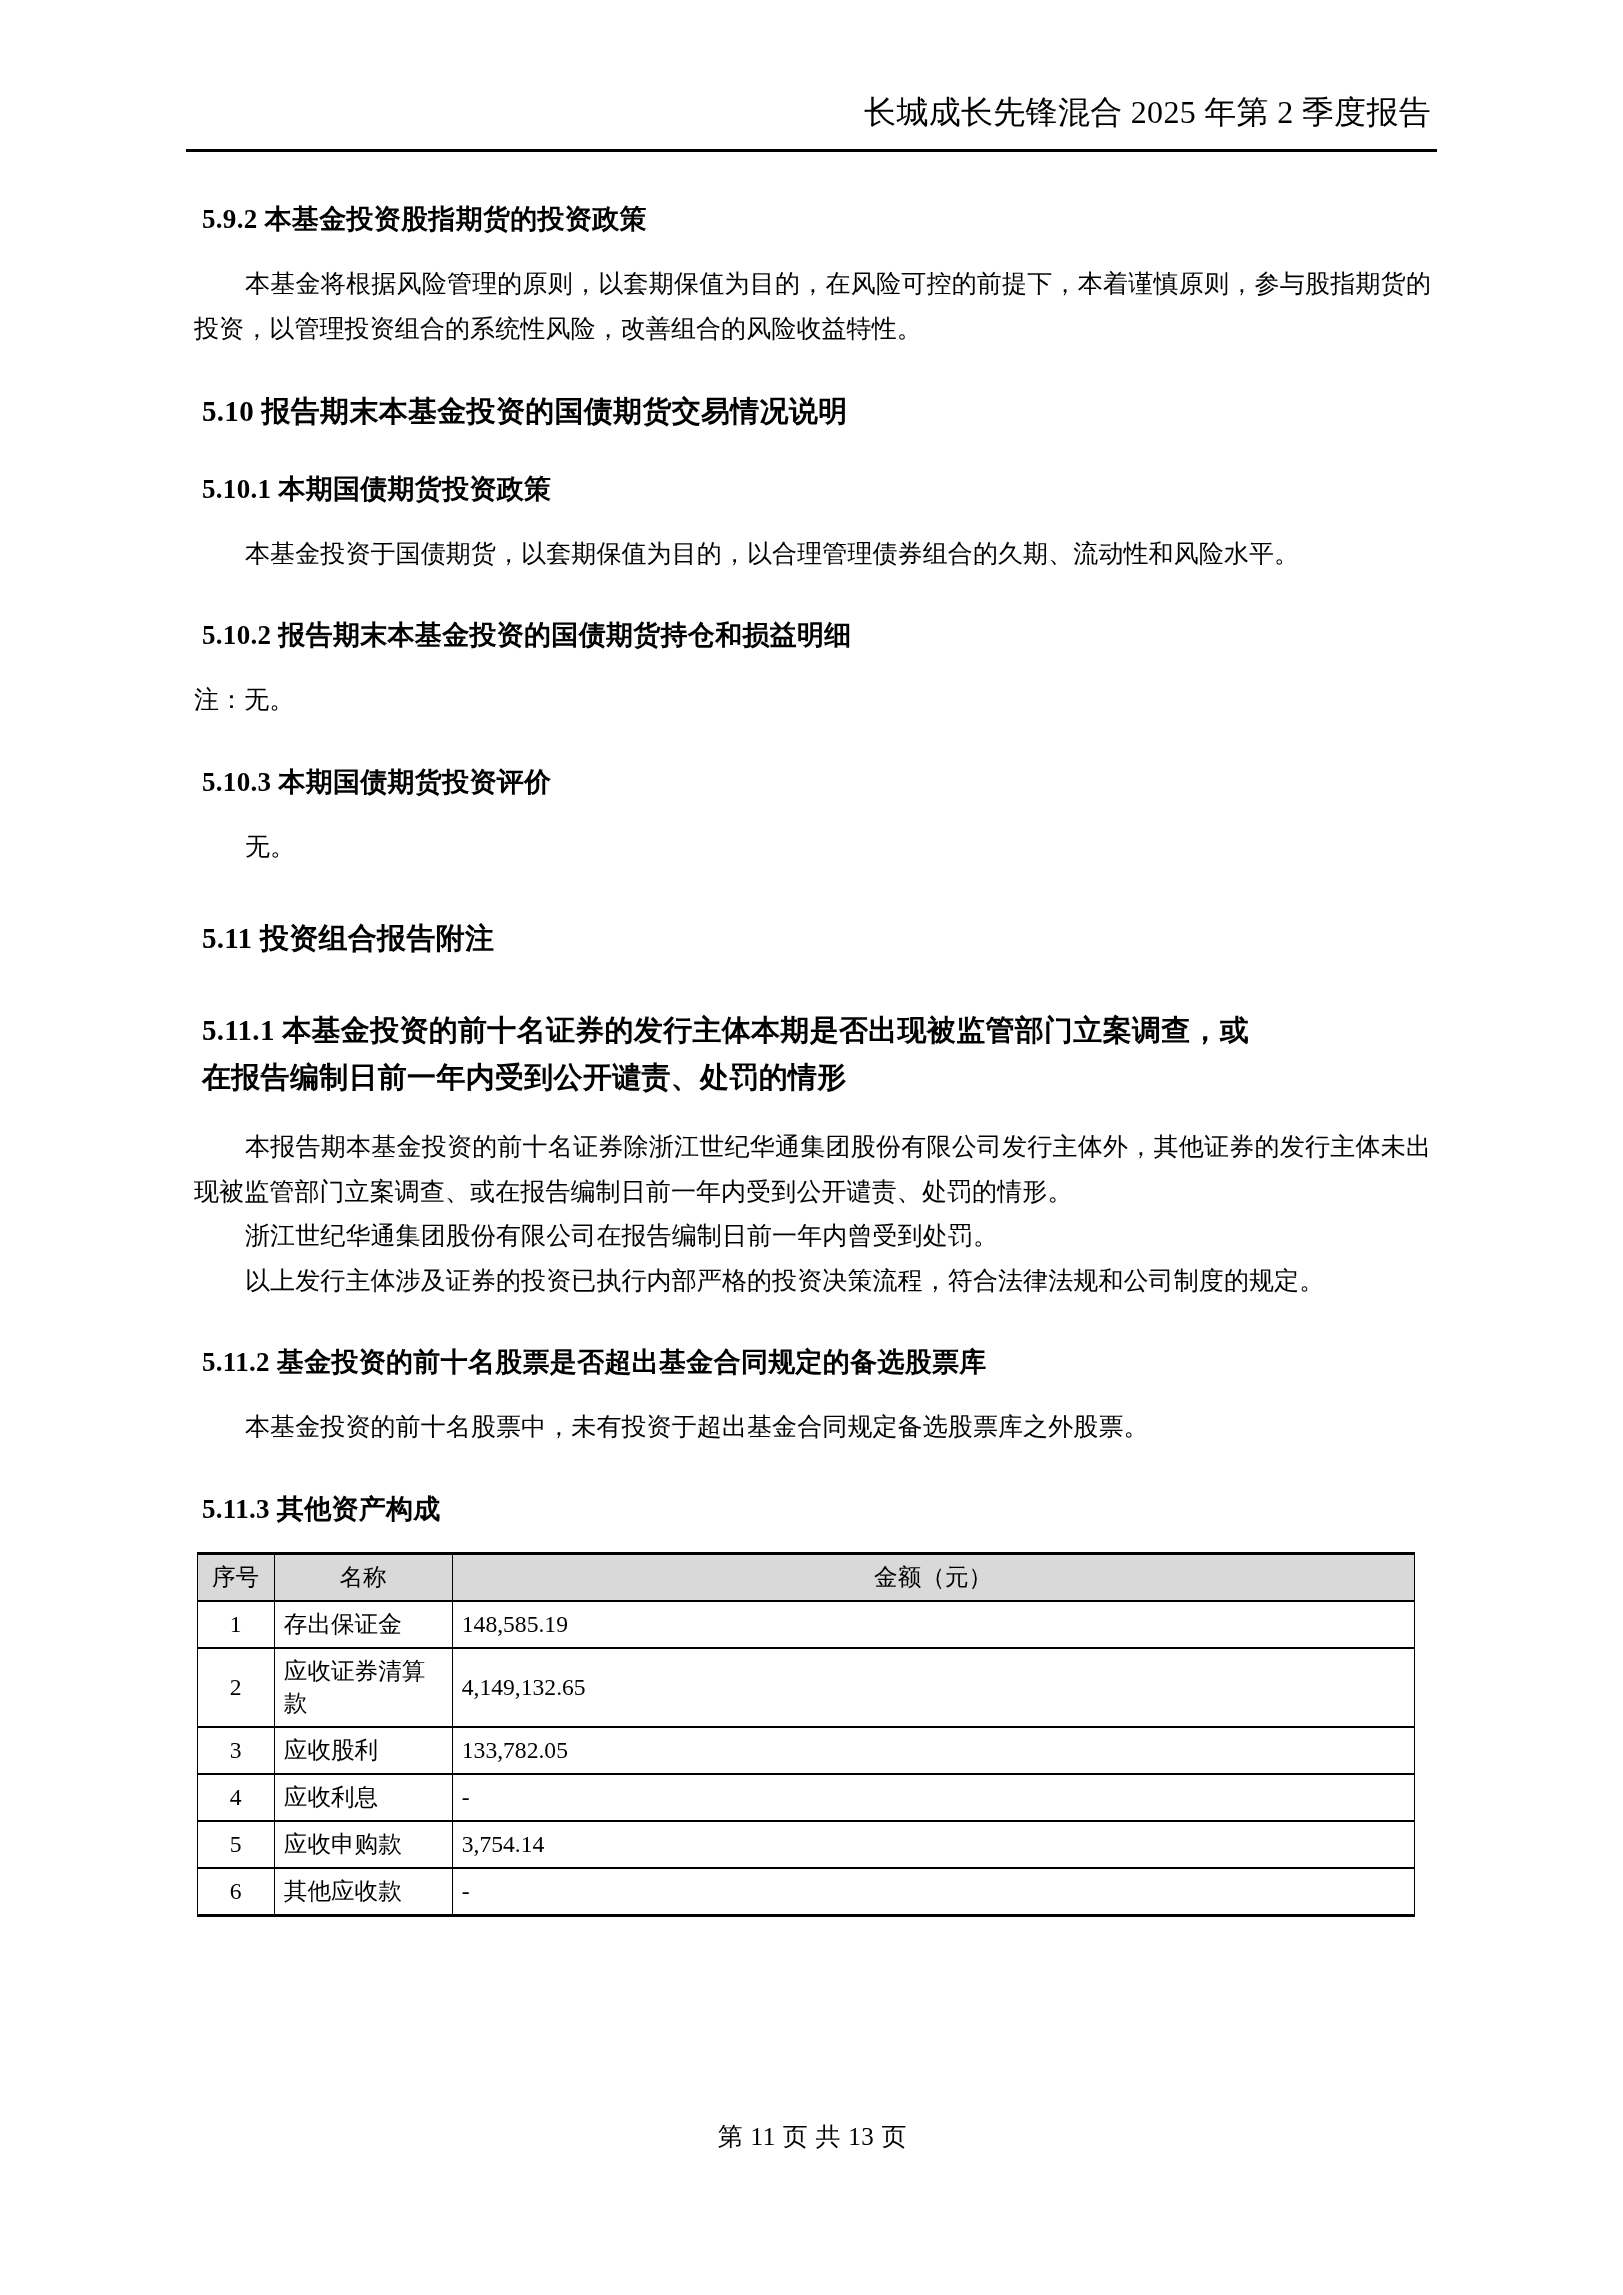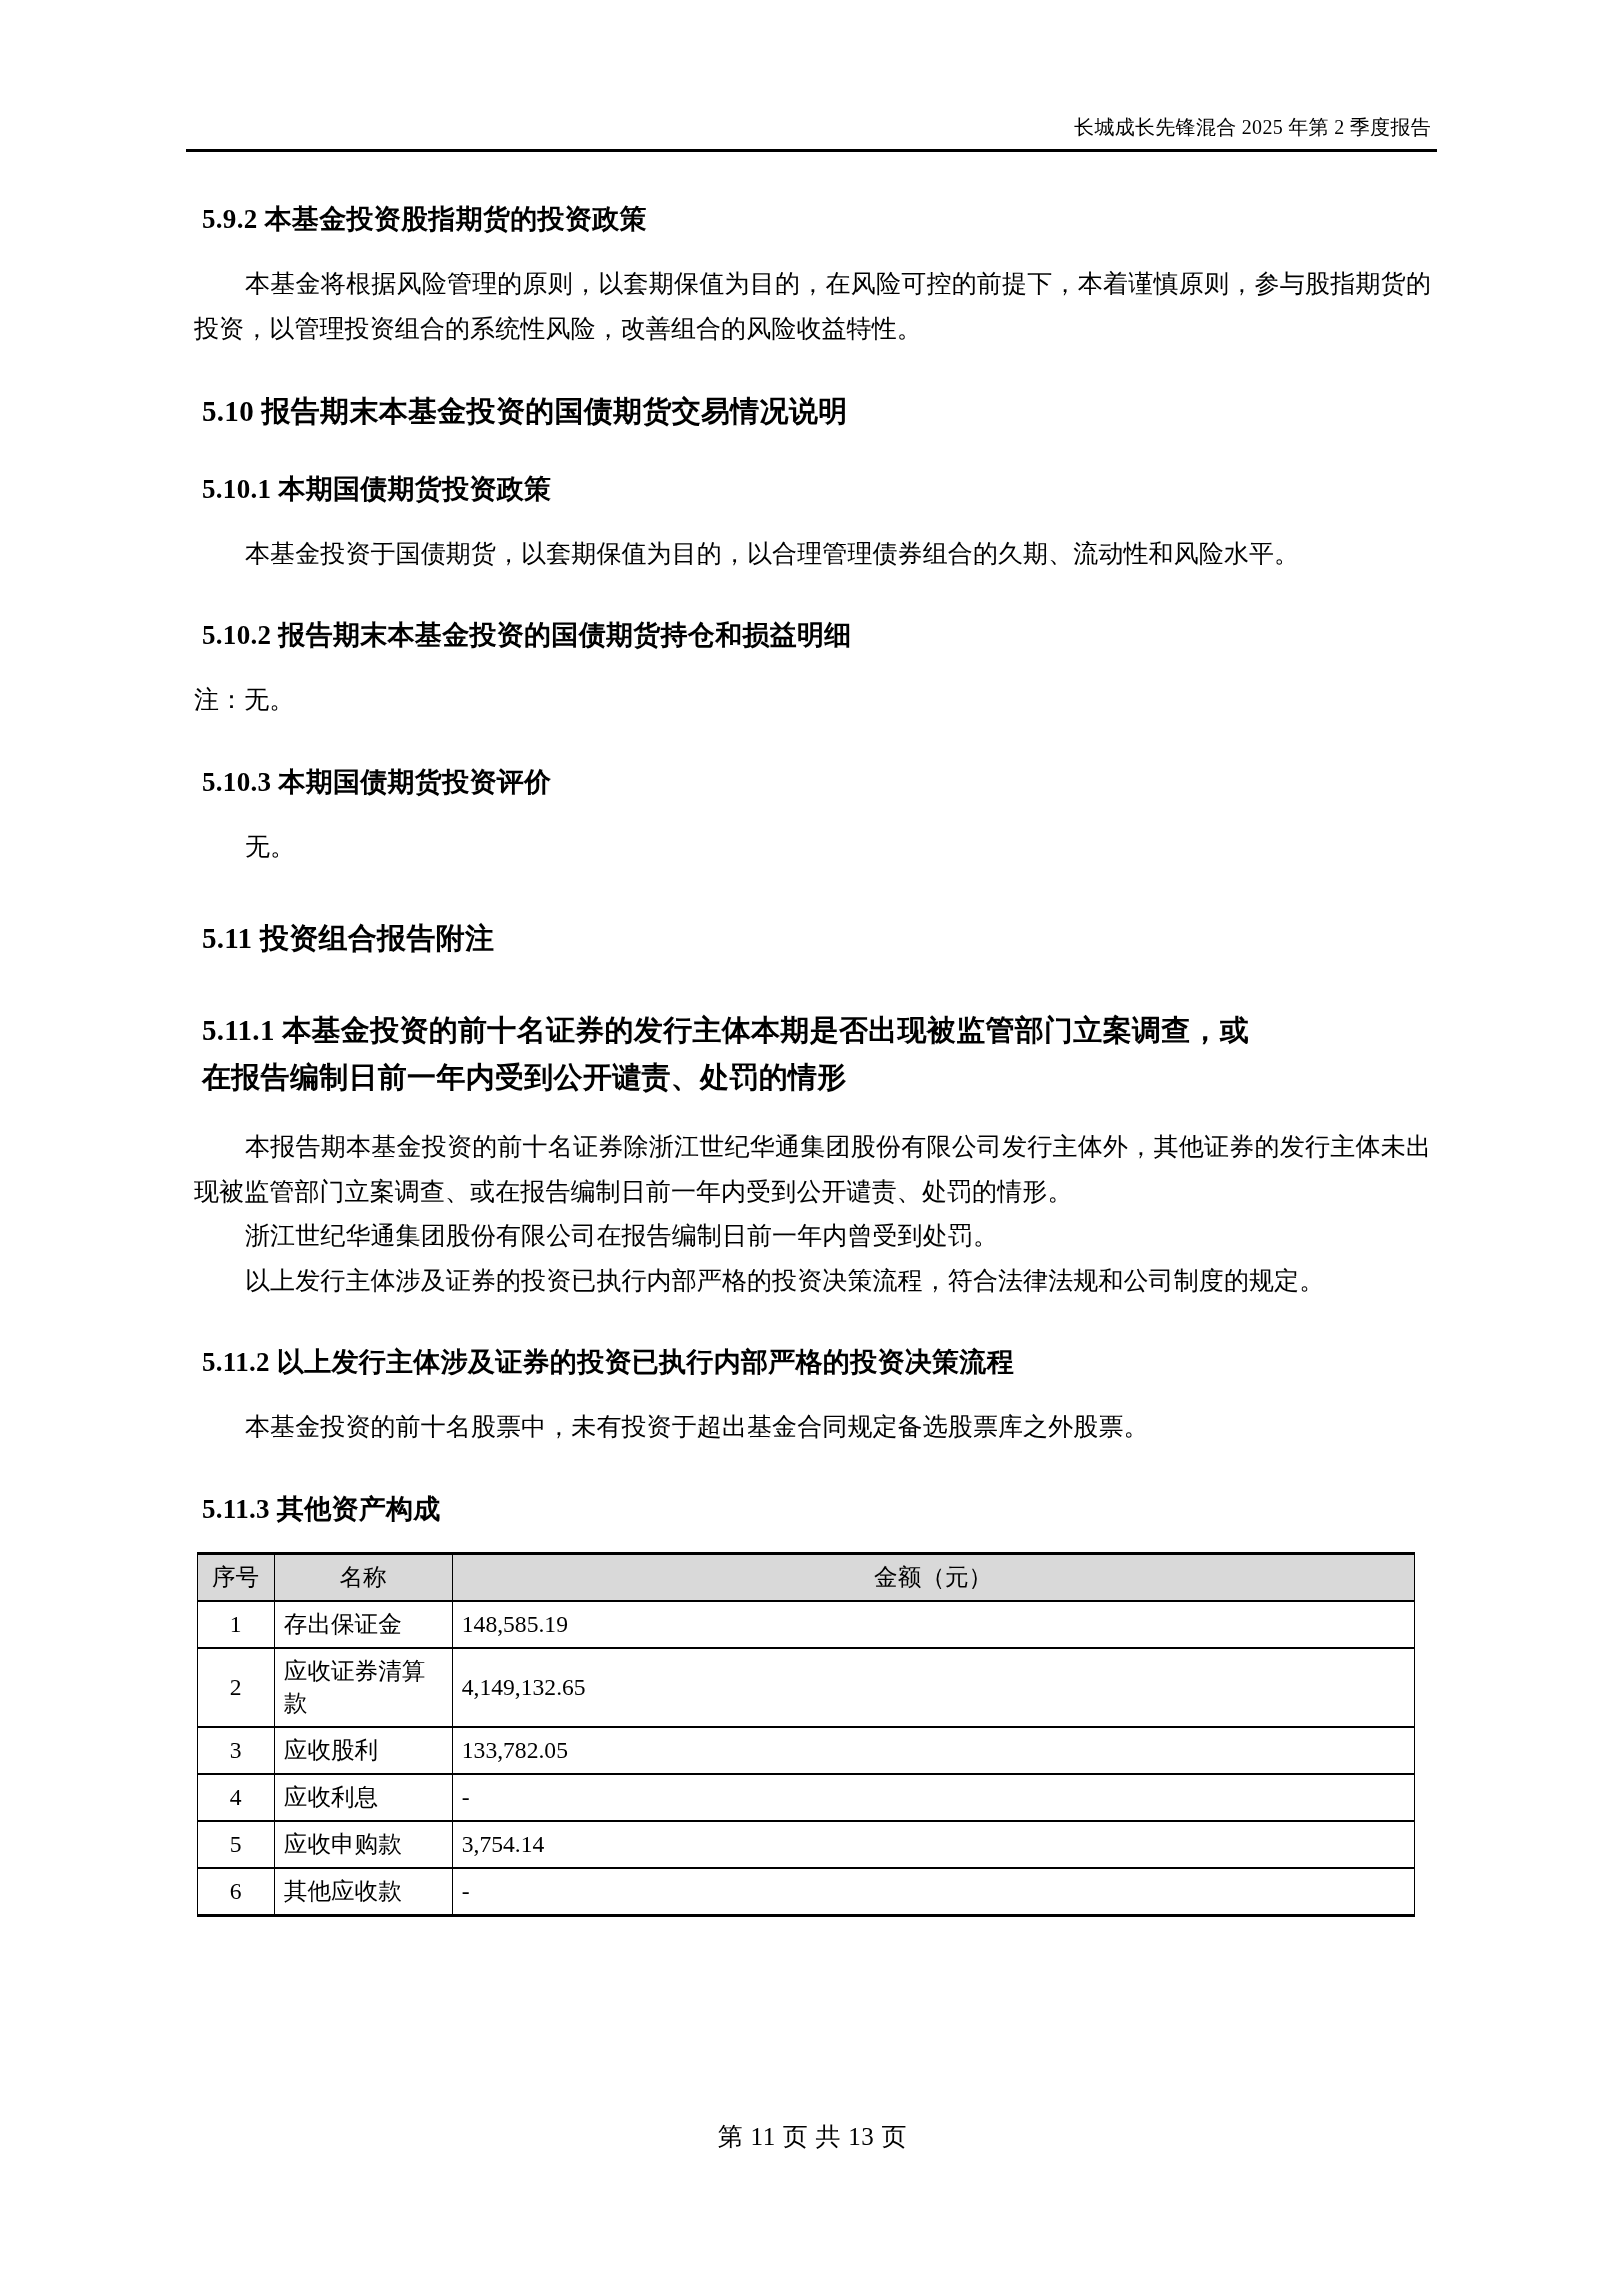--- a/index.html
+++ b/index.html
@@ -24,24 +24,24 @@
     position: absolute;
     left: 194px;
     top: 0;
     width: 1237px;
   }
 
   
   .running-header {
     position: absolute;
     left: 194px;
-    top: 115px;
+    top: 92px;
     width: 1237px;
     text-align: right;
-    font-size: 20px;
+    font-size: 32px;
     line-height: 1.25;
     letter-spacing: 0.3px;
     white-space: nowrap;
   }
   .header-rule {
     position: absolute;
     left: 186px;
     top: 149px;
     width: 1251px;
     height: 0;
@@ -177,21 +177,21 @@
       <span>5.11.1 本基金投资的前十名证券的发行主体本期是否出现被监管部门立案调查，或</span><br>
       <span>在报告编制日前一年内受到公开谴责、处罚的情形</span>
     </h3>
     <div class="gap-s"></div>
     <p class="indent">本报告期本基金投资的前十名证券除浙江世纪华通集团股份有限公司发行主体外，其他证券的发行主体未出现被监管部门立案调查、或在报告编制日前一年内受到公开谴责、处罚的情形。</p>
     <p class="indent">浙江世纪华通集团股份有限公司在报告编制日前一年内曾受到处罚。</p>
     <p class="indent">以上发行主体涉及证券的投资已执行内部严格的投资决策流程，符合法律法规和公司制度的规定。</p>
 
     <div class="gap-l"></div>
 
-    <h3 class="h-l2">5.11.2 以上发行主体涉及证券的投资已执行内部严格的投资决策流程</h3>
+    <h3 class="h-l2">5.11.2 基金投资的前十名股票是否超出基金合同规定的备选股票库</h3>
     <div class="gap-s"></div>
     <p class="indent">本基金投资的前十名股票中，未有投资于超出基金合同规定备选股票库之外股票。</p>
 
     <div class="gap-l"></div>
 
     <h3 class="h-l2">5.11.3 其他资产构成</h3>
     <div class="gap-s"></div>
 
     <table class="assets">
       <thead>

